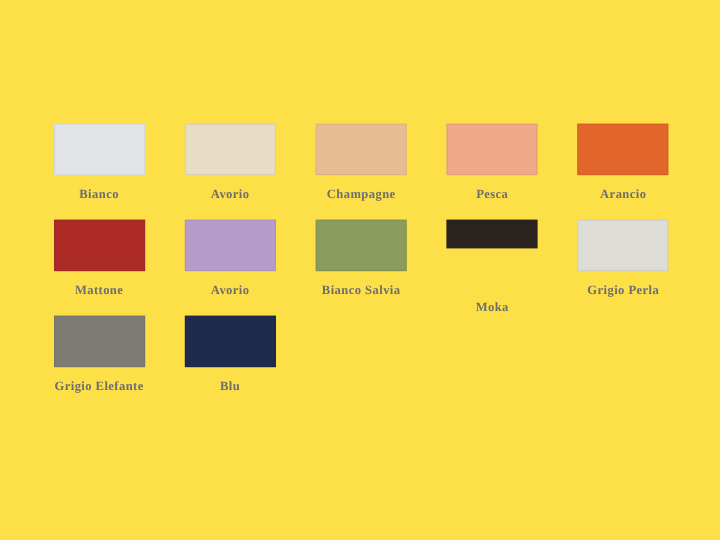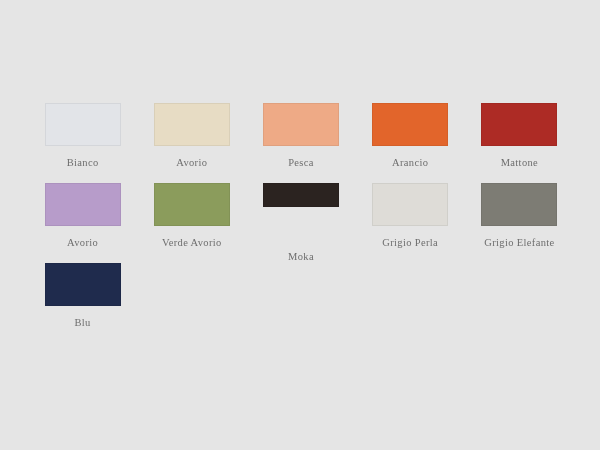--- a/index.html
+++ b/index.html
@@ -55,49 +55,53 @@
     letter-spacing: 0.35px;
     color: #6e6e6e;
     text-align: center;
     line-height: 1.1;
     white-space: nowrap;
   }
 </style>
 </head>
 <body style="background: rgb(255, 255, 255);">
 
-<div id="palette-page" style="background: #e5e5e5;">
+<div id="palette-page" style="background: #fde047; font-weight: bold;">
   <div id="swatch-grid">
       <div class="swatch-cell">
         <div class="swatch-chip" style="background-color: rgb(226, 228, 232);"></div>
         <div class="swatch-label" style="color: rgb(110, 110, 110);">Bianco</div>
       </div>
       <div class="swatch-cell">
         <div class="swatch-chip" style="background-color: rgb(231, 220, 196);"></div>
         <div class="swatch-label" style="color: rgb(110, 110, 110);">Avorio</div>
+      </div>
+      <div class="swatch-cell">
+        <div class="swatch-chip" style="background-color: rgb(233, 189, 148);"></div>
+        <div class="swatch-label" style="color: rgb(110, 110, 110);">Champagne</div>
       </div>
       <div class="swatch-cell">
         <div class="swatch-chip" style="background-color: rgb(238, 170, 134);"></div>
         <div class="swatch-label" style="color: rgb(110, 110, 110);">Pesca</div>
       </div>
       <div class="swatch-cell">
         <div class="swatch-chip" style="background-color: rgb(226, 101, 43);"></div>
         <div class="swatch-label" style="color: rgb(110, 110, 110); text-align: right;">Arancio</div>
       </div>
       <div class="swatch-cell">
         <div class="swatch-chip" style="background-color: rgb(173, 43, 37);"></div>
         <div class="swatch-label" style="color: rgb(110, 110, 110);">Mattone</div>
       </div>
       <div class="swatch-cell">
         <div class="swatch-chip" style="background-color: rgb(183, 156, 202);"></div>
         <div class="swatch-label" style="color: rgb(110, 110, 110);">Avorio</div>
       </div>
       <div class="swatch-cell">
         <div class="swatch-chip" style="background-color: rgb(139, 156, 92);"></div>
-        <div class="swatch-label" style="color: rgb(110, 110, 110);">Verde Avorio</div>
+        <div class="swatch-label" style="color: rgb(110, 110, 110);">Bianco Salvia</div>
       </div>
       <div class="swatch-cell">
         <div class="swatch-chip" style="background-color: rgb(43, 35, 32);"></div>
         <div class="swatch-label" style="color: rgb(110, 110, 110); margin-top: 44px;">Moka</div>
       </div>
       <div class="swatch-cell">
         <div class="swatch-chip" style="background-color: rgb(222, 220, 215);"></div>
         <div class="swatch-label" style="color: rgb(110, 110, 110);">Grigio Perla</div>
       </div>
       <div class="swatch-cell">

